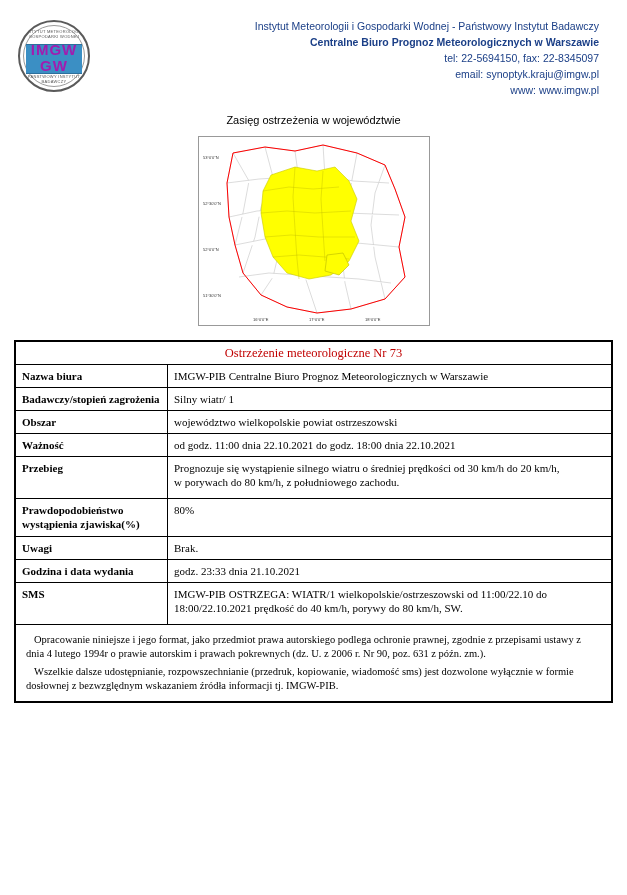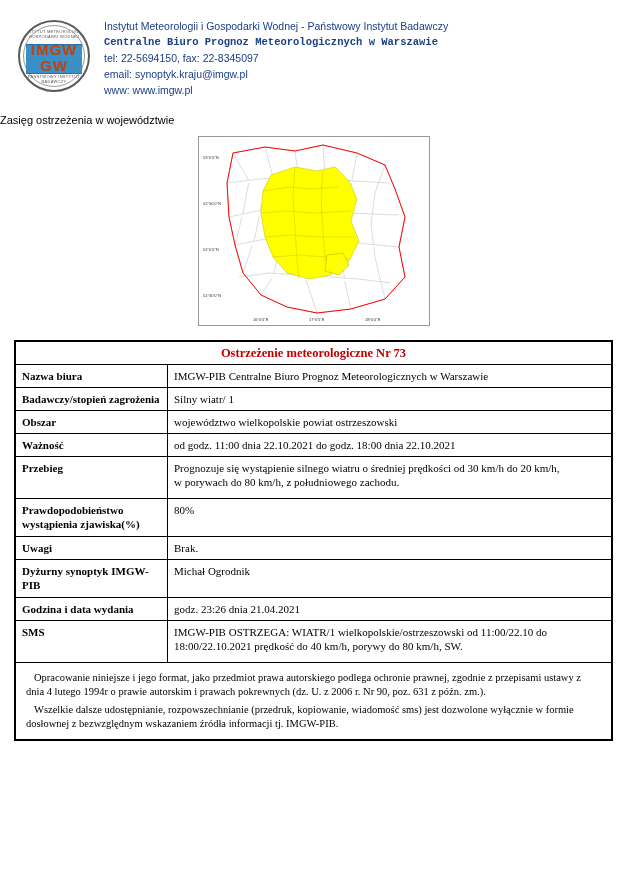--- a/index.html
+++ b/index.html
@@ -56,55 +56,56 @@
   .logo .band-text {
     position: absolute;
     left: 0;
     right: 0;
     top: 20px;
     text-align: center;
     font-family: "Liberation Sans", sans-serif;
     font-weight: bold;
     font-size: 15px;
     line-height: 16px;
-    color: #c2410c;
+    color: #a21caf;
     letter-spacing: 1px;
     z-index: 2;
   }
   .logo .micro-top, .logo .micro-bot {
     position: absolute;
     left: 0; right: 0;
     text-align: center;
     font-size: 4px;
     font-family: "Liberation Sans", sans-serif;
     color: #555;
     letter-spacing: .3px;
   }
   .logo .micro-top { top: 7px; }
   .logo .micro-bot { bottom: 6px; }
 
   .header-text {
     flex: 1 1 auto;
-    text-align: left;
+    text-align: right;
     font-family: "Liberation Sans", sans-serif;
     font-size: 10.5px;
     line-height: 16px;
     padding-right: 6px;
     padding-top: 4px;
   }
   .header-text .l1 { color: #1b3f87; font-weight: normal; }
-  .header-text .l2 { color: #1b3f87; font-weight: bold; font-family: Liberation Mono, monospace; }
+  .header-text .l2 { color: #1b3f87; font-weight: bold; }
   .header-text .l3,
   .header-text .l4,
   .header-text .l5,
   .header-text .l6 { color: #1b3f87; }
 
   
   .map-section {
     margin-top: 16px;
+    text-align: center;
   }
   .map-title {
     font-family: "Liberation Sans", sans-serif;
     font-size: 11px;
     color: #000;
     margin-bottom: 10px;
   }
   .map-subtitle {
     font-family: "Liberation Sans", sans-serif;
     font-size: 8px;
@@ -137,21 +138,21 @@
     padding: 4px 6px;
     vertical-align: top;
     line-height: 14px;
   }
   td.label {
     width: 152px;
     font-weight: bold;
   }
   .title-row td {
     text-align: center;
-    font-weight: bold;
+    font-weight: normal;
     color: #c00000;
     font-size: 12.5px;
     padding: 5px 0;
   }
   .tall td { height: 42px; }
   .footer-row td {
     border: 1px solid #000;
     font-size: 10.5px;
     line-height: 15px;
     padding: 5px 8px;
@@ -259,26 +260,22 @@
       </tr>
       <tr>
         <td class="label" style="height:38px;">Prawdopodobieństwo wystąpienia zjawiska(%)</td>
         <td>80%</td>
       </tr>
       <tr>
         <td class="label">Uwagi</td>
         <td>Brak.</td>
       </tr>
       <tr>
-        <td class="label" style="height:38px;">Dyżurny synoptyk IMGW-PIB</td>
-        <td>Michał Ogrodnik</td>
-      </tr>
-      <tr>
         <td class="label">Godzina i data wydania</td>
-        <td>godz. 23:26 dnia 21.04.2021</td>
+        <td>godz. 23:33 dnia 21.10.2021</td>
       </tr>
       <tr class="tall">
         <td class="label">SMS</td>
         <td>IMGW-PIB OSTRZEGA: WIATR/1 wielkopolskie/ostrzeszowski od 11:00/22.10 do 18:00/22.10.2021 prędkość do 40 km/h, porywy do 80 km/h, SW.</td>
       </tr>
       <tr class="footer-row">
         <td colspan="2">
           <p>Opracowanie niniejsze i jego format, jako przedmiot prawa autorskiego podlega ochronie prawnej, zgodnie z przepisami ustawy z dnia 4 lutego 1994r o prawie autorskim i prawach pokrewnych (dz. U. z 2006 r. Nr 90, poz. 631 z późn. zm.).</p>
           <p>Wszelkie dalsze udostępnianie, rozpowszechnianie (przedruk, kopiowanie, wiadomość sms) jest dozwolone wyłącznie w formie dosłownej z bezwzględnym wskazaniem źródła informacji tj. IMGW-PIB.</p>
         </td>

